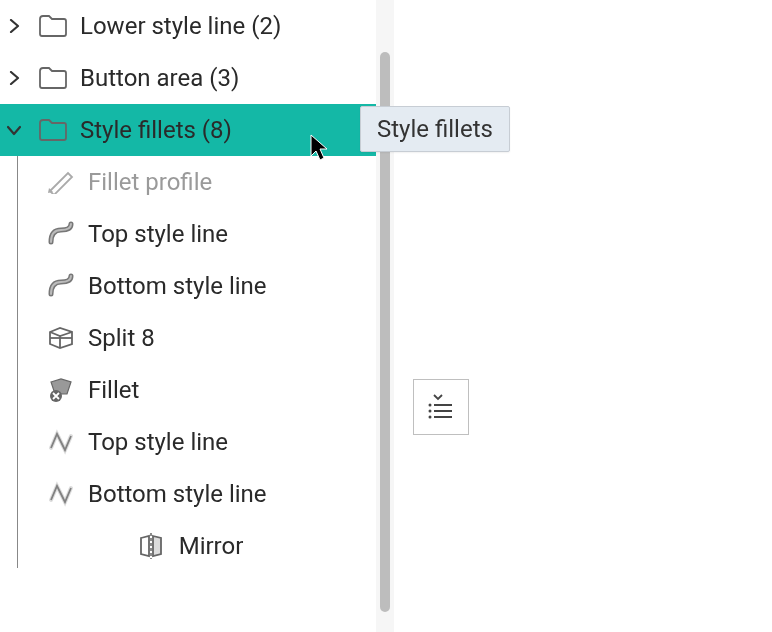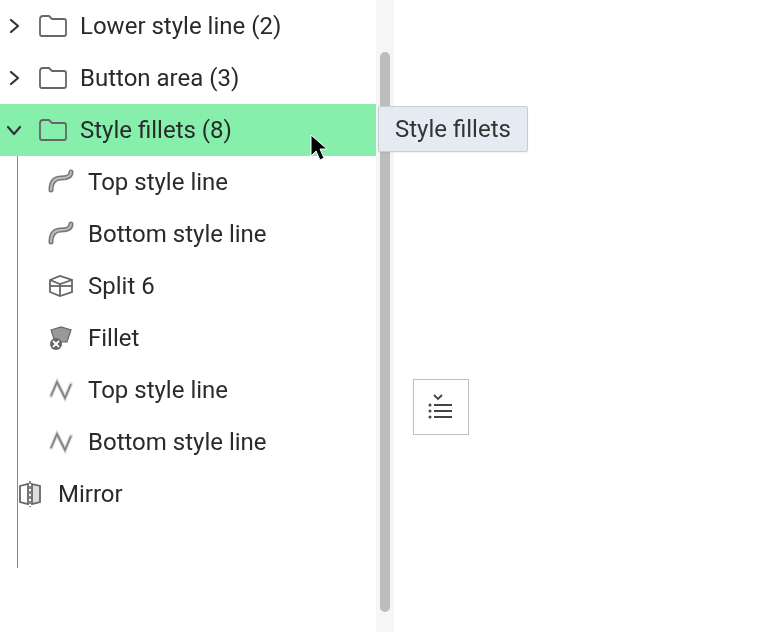--- a/index.html
+++ b/index.html
@@ -24,27 +24,28 @@
   .tree-item {
     display: flex;
     align-items: center;
     height: 52px;
     padding-left: 4px;
     font-size: 24px;
     color: #2a2a2a;
     cursor: pointer;
   }
   .tree-item.selected {
-    background: #86efac;
+    background: #14b8a6;
   }
   .tree-item.child {
     padding-left: 46px;
   }
   .tree-item.root {
-    padding-left: 16px;
+    padding-left: 4px;
+    justify-content: center;
   }
   .expand {
     width: 20px;
     height: 20px;
     display: flex;
     align-items: center;
     justify-content: center;
     margin-right: 14px;
     flex-shrink: 0;
   }
@@ -83,21 +84,21 @@
   .canvas-area {
     position: absolute;
     left: 394px;
     top: 0;
     width: 378px;
     height: 632px;
     background: #fff;
   }
   .tooltip {
     position: absolute;
-    left: 378px;
+    left: 360px;
     top: 106px;
     background: #e4ebf2;
     border: 1px solid #c7cdd4;
     border-radius: 2px;
     padding: 8px 16px;
     font-size: 24px;
     color: #333;
     box-shadow: 0 1px 2px rgba(0,0,0,0.06);
   }
   .floating-button {
@@ -170,20 +171,29 @@
         </svg>
     </span>
     <span class="icon">
       <svg width="28" height="22" viewBox="0 0 28 22">
           <path d="M1 4 Q1 1 4 1 L10 1 L13 4 L25 4 Q27 4 27 6 L27 19 Q27 21 25 21 L3 21 Q1 21 1 19 Z" fill="none" stroke="#666" stroke-width="1.8"></path>
         </svg>
     </span>
     <span class="label">Style fillets (8)</span>
   </div>
 
+  <div class="tree-item child muted">
+    <span class="icon">
+      <svg width="28" height="24" viewBox="0 0 28 24">
+          <path d="M3 21 L21 3 L25 7 L7 25 Z" fill="none" stroke="#aaa" stroke-width="1.8"></path>
+          <path d="M1 23 L6 22 L2 18 Z" fill="#aaa"></path>
+        </svg>
+    </span>
+    <span class="label">Fillet profile</span>
+  </div>
 
   <div class="tree-item child">
     <span class="icon">
       <svg width="28" height="28" viewBox="0 0 28 28">
           <path d="M4 22 Q4 10 14 10 Q24 10 24 4" fill="none" stroke="#777" stroke-width="5" stroke-linecap="round"></path>
           <path d="M4 22 Q4 10 14 10 Q24 10 24 4" fill="none" stroke="#bbb" stroke-width="2" stroke-linecap="round"></path>
         </svg>
     </span>
     <span class="label">Top style line</span>
   </div>
@@ -200,21 +210,21 @@
 
 
   <div class="tree-item child">
     <span class="icon">
       <svg width="28" height="28" viewBox="0 0 28 28">
           <path d="M3 8 L13 4 L25 8 L25 20 L13 24 L3 20 Z" fill="none" stroke="#666" stroke-width="1.8"></path>
           <path d="M3 8 L13 12 L25 8 M13 12 L13 24" fill="none" stroke="#666" stroke-width="1.8"></path>
           <path d="M3 14 L25 14" stroke="#666" stroke-width="1.8"></path>
         </svg>
     </span>
-    <span class="label">Split 6</span>
+    <span class="label">Split 8</span>
   </div>
 
   <div class="tree-item child">
     <span class="icon">
       <svg width="28" height="28" viewBox="0 0 28 28">
           <path d="M4 6 L14 3 L24 6 L20 18 L8 18 Z" fill="#999" stroke="#666" stroke-width="1.2"></path>
           <circle cx="9" cy="20" r="6" fill="#666"></circle>
           <path d="M6 17 L12 23 M12 17 L6 23" stroke="#fff" stroke-width="1.8"></path>
         </svg>
     </span>

